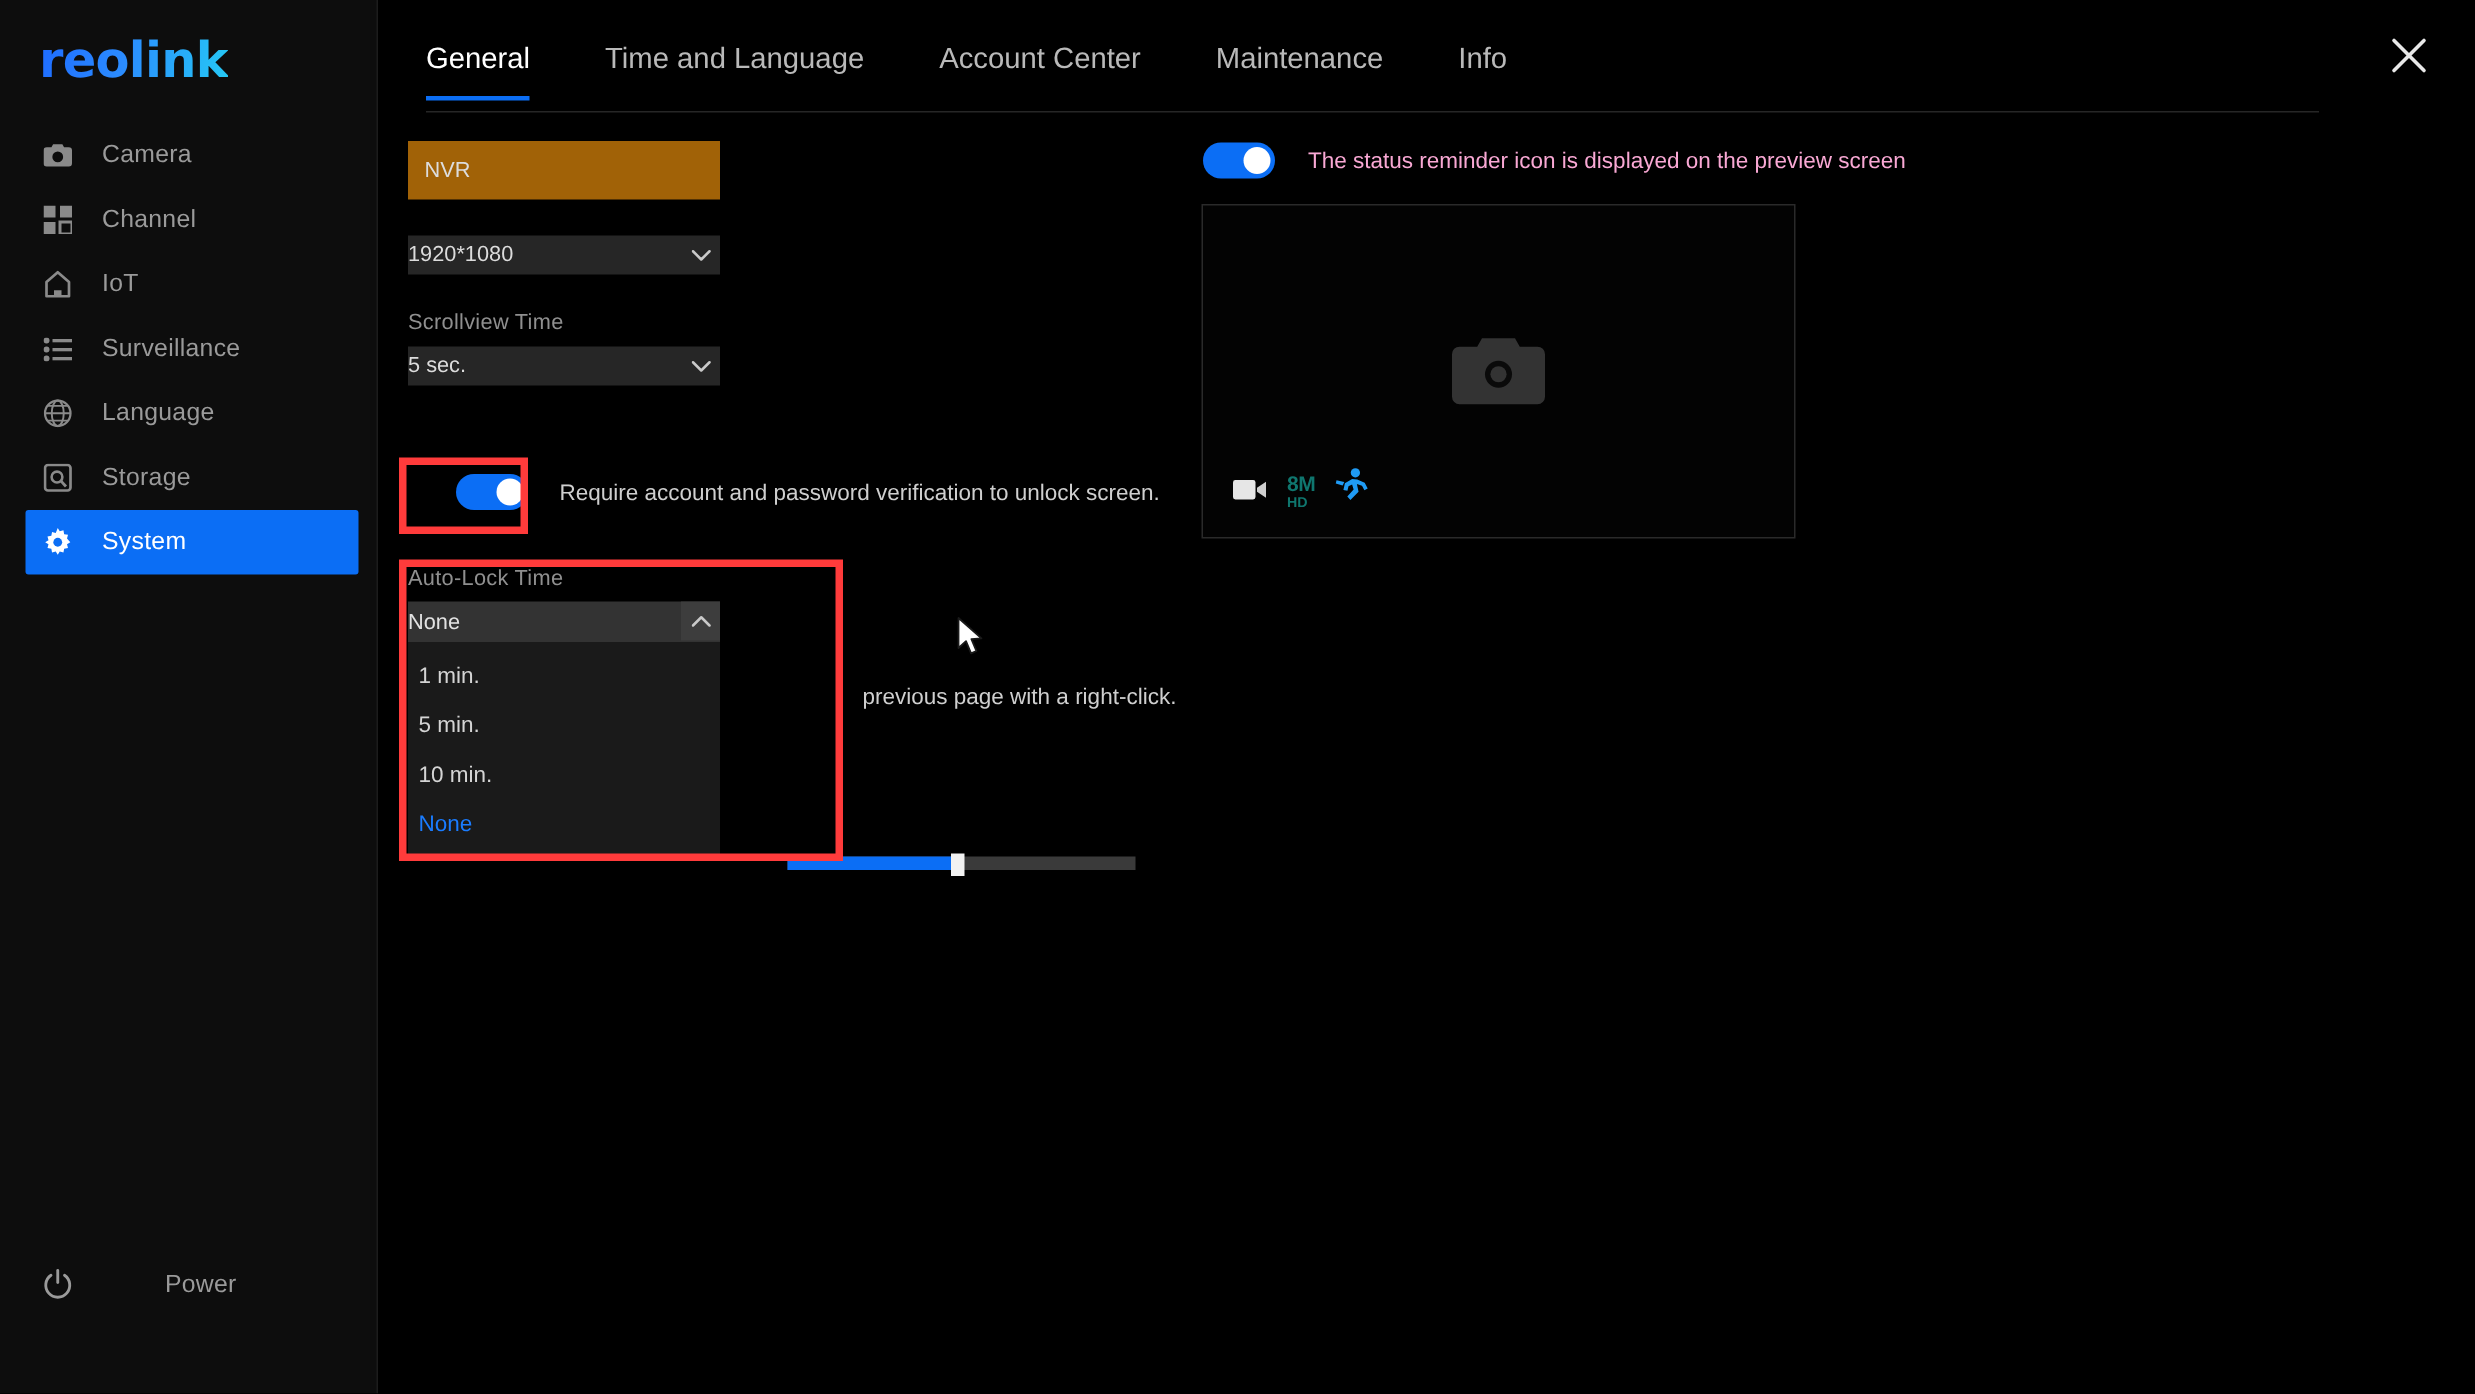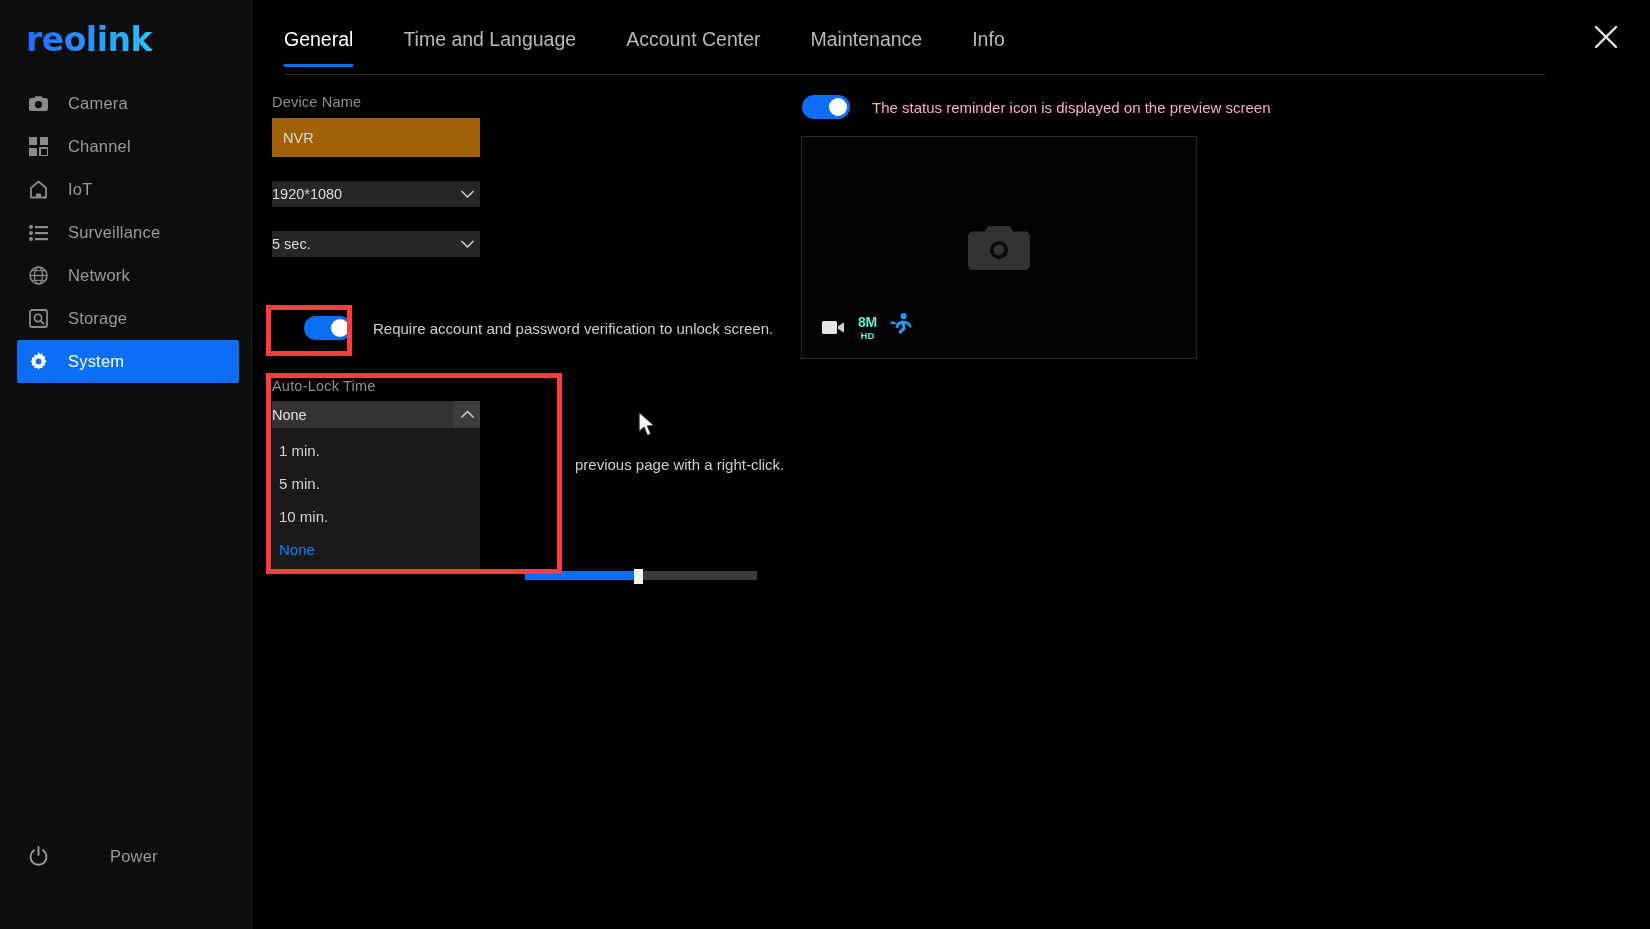--- a/index.html
+++ b/index.html
@@ -161,22 +161,22 @@
     border: 1px solid #2a2a2a;
   }
   #preview-placeholder {
     position: absolute; left: 50%; top: 50%; transform: translate(-50%, -50%);
   }
   #preview-badges {
     position: absolute; left: 20px; bottom: 18px;
     display: flex; align-items: flex-end; gap: 13px;
   }
   .badge-8m {
-    display: flex; flex-direction: column; align-items: center;
-    line-height: 1; color: #5eead4;
+    display: flex; flex-direction: column; align-items: flex-start;
+    line-height: 1; color: #0f766e;
   }
   .badge-8m .big { font-size: 14px; font-weight: 700; letter-spacing: -.3px; }
   .badge-8m .small { font-size: 9.5px; font-weight: 700; margin-top: 2px; }
 </style>
 </head>
 <body>
 
 <div id="app">
 
   <div id="sidebar">
@@ -234,21 +234,21 @@
       <div class="nav-item">
         <span class="ico">
           <svg width="19" height="19" viewBox="0 0 19 19">
               <circle cx="9.5" cy="9.5" r="8.5" fill="none" stroke="#8a8a8a" stroke-width="1.5"></circle>
               <ellipse cx="9.5" cy="9.5" rx="4" ry="8.5" fill="none" stroke="#8a8a8a" stroke-width="1.3"></ellipse>
               <line x1="1" y1="9.5" x2="18" y2="9.5" stroke="#8a8a8a" stroke-width="1.3"></line>
               <line x1="2.6" y1="4.6" x2="16.4" y2="4.6" stroke="#8a8a8a" stroke-width="1.1"></line>
               <line x1="2.6" y1="14.4" x2="16.4" y2="14.4" stroke="#8a8a8a" stroke-width="1.1"></line>
             </svg>
         </span>
-        <span class="nav-label">Network</span>
+        <span class="nav-label">Language</span>
       </div>
 
       <div class="nav-item">
         <span class="ico">
           <svg width="19" height="19" viewBox="0 0 19 19">
               <rect x="1" y="1" width="17" height="17" rx="2" fill="none" stroke="#8a8a8a" stroke-width="1.8"></rect>
               <circle cx="9" cy="9" r="3.6" fill="none" stroke="#8a8a8a" stroke-width="1.7"></circle>
               <line x1="11.4" y1="11.4" x2="15" y2="15.3" stroke="#8a8a8a" stroke-width="1.9"></line>
             </svg>
         </span>
@@ -292,40 +292,40 @@
     <div id="close-btn">
       <svg width="26" height="26" viewBox="0 0 26 26">
           <line x1="3" y1="3" x2="23" y2="23" stroke="#e8e8e8" stroke-width="2.4" stroke-linecap="round"></line>
           <line x1="23" y1="3" x2="3" y2="23" stroke="#e8e8e8" stroke-width="2.4" stroke-linecap="round"></line>
         </svg>
     </div>
 
     <div id="form-col">
 
       <div>
-        <div class="field-label">Device Name</div>
         <div class="text-input">NVR</div>
       </div>
 
       <div class="gap"></div>
 
       <div>
         <div class="select-box">
           <span class="select-value">1920*1080</span>
           <span class="select-caret">
             <svg width="13" height="9" viewBox="0 0 13 9">
                 <path d="M1 1.5 6.5 7 12 1.5" fill="none" stroke="#c9c9c9" stroke-width="1.7" stroke-linecap="round" stroke-linejoin="round"></path>
               </svg>
           </span>
         </div>
       </div>
 
       <div class="gap"></div>
 
       <div>
+        <div class="field-label">Scrollview Time</div>
         <div class="select-box">
           <span class="select-value">5 sec.</span>
           <span class="select-caret">
             <svg width="13" height="9" viewBox="0 0 13 9">
                 <path d="M1 1.5 6.5 7 12 1.5" fill="none" stroke="#c9c9c9" stroke-width="1.7" stroke-linecap="round" stroke-linejoin="round"></path>
               </svg>
           </span>
         </div>
       </div>
     </div>

